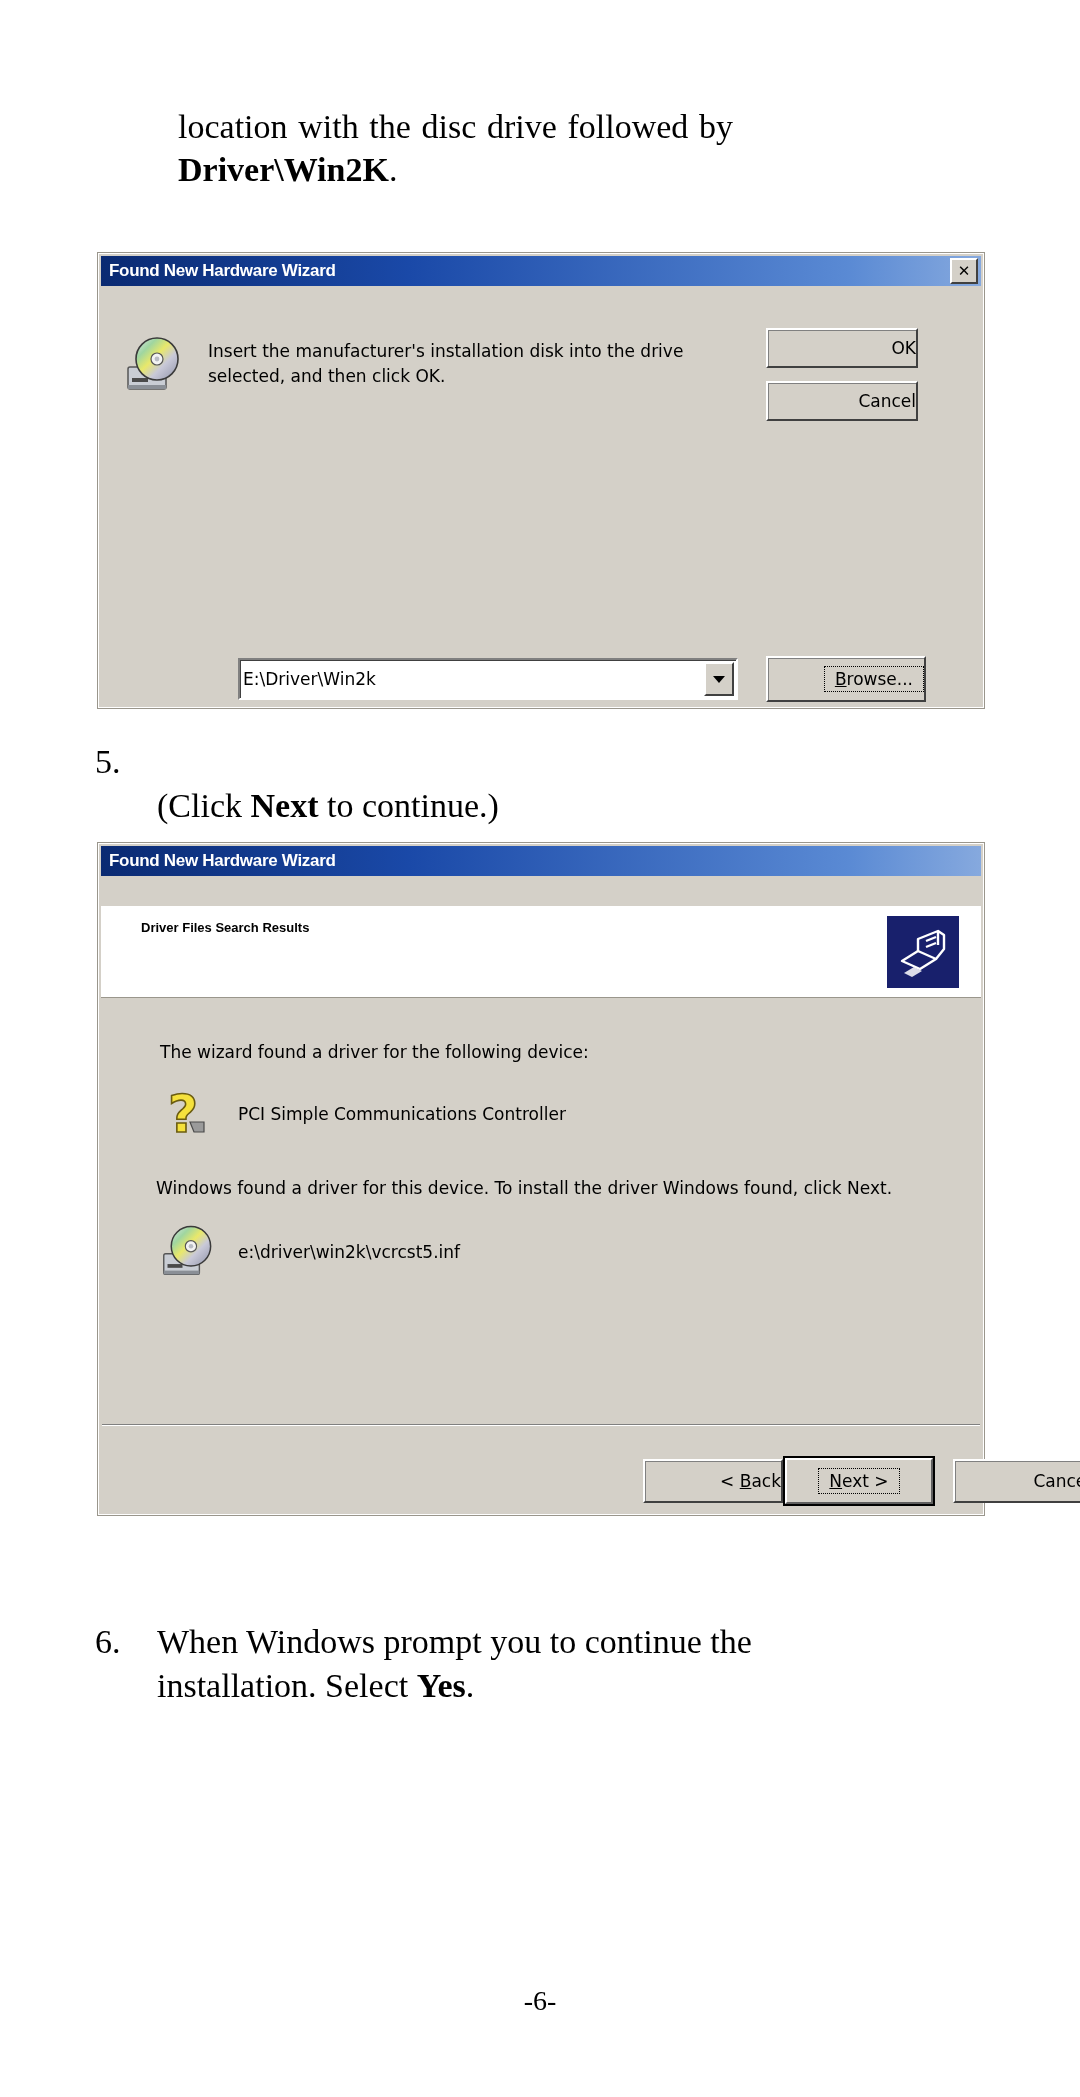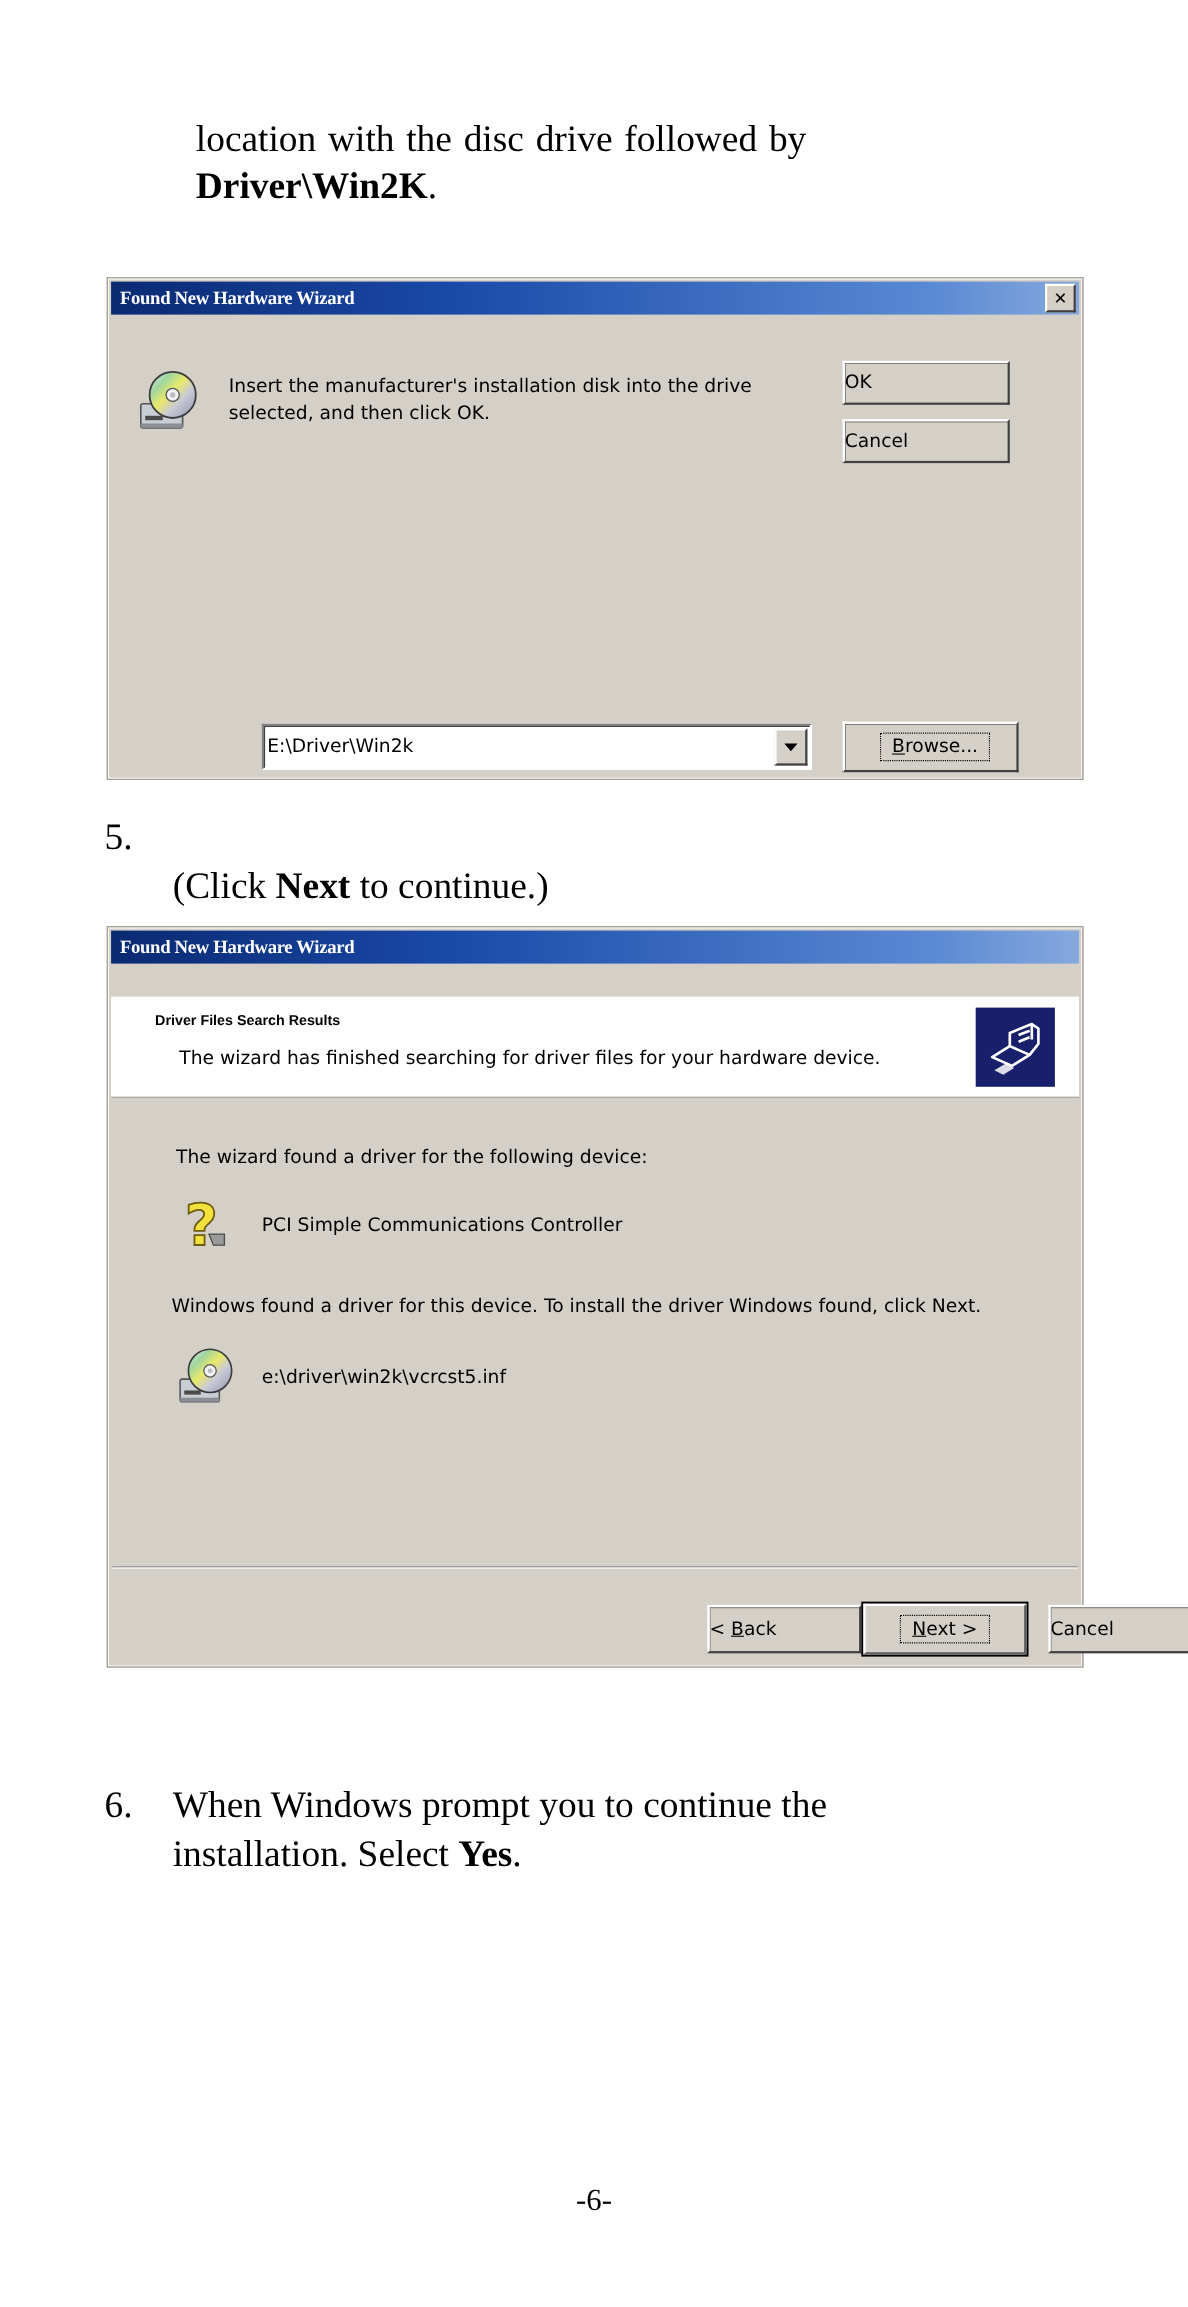--- a/index.html
+++ b/index.html
@@ -62,21 +62,21 @@
     background: linear-gradient(to right, #0a2a72 0%, #1a49a8 35%, #5a8ad4 85%, #86a9de 100%);
     display: flex;
     align-items: center;
     padding: 0 3px 0 8px;
     margin: 3px 3px 0 3px;
   }
   .titlebar .title {
     color: #ffffff;
     font-size: 17px;
     font-weight: bold;
-    font-family: Liberation Serif, serif;
+    font-family: Liberation Sans, sans-serif;
     letter-spacing: -0.3px;
     white-space: nowrap;
   }
   .titlebar .spacer { flex: 1 1 auto; }
   .closebtn {
     width: 24px;
     height: 22px;
     background: #d4d0c8;
     border-top: 2px solid #ffffff;
     border-left: 2px solid #ffffff;
@@ -100,21 +100,21 @@
     border-top: 2px solid #ffffff;
     border-left: 2px solid #ffffff;
     border-right: 2px solid #404040;
     border-bottom: 2px solid #404040;
     box-shadow: 1px 1px 0 0 #808080 inset;
     font-family: "DejaVu Sans", sans-serif;
     font-size: 17px;
     color: #000;
     display: flex;
     align-items: center;
-    justify-content: flex-start;
+    justify-content: flex-end;
     position: absolute;
     box-sizing: border-box;
   }
   .btn .focusring {
     border: 1px dotted #000;
     padding: 2px 10px;
     white-space: nowrap;
   }
   .btn.default {
     border: 2px solid #000;
@@ -298,21 +298,20 @@
 
   <div class="titlebar">
     <span class="title">Found New Hardware Wizard</span>
     <span class="spacer"></span>
   </div>
 
   <div class="win-body" style="height:100%;">
 
     <div class="wiz-header" style="left:3px; top:30px; width:880px; height:92px;">
       <div class="dlg-head" style="left:40px; top:14px;">Driver Files Search Results</div>
-      <div class="dlg-text" style="left:62px; top:44px; width:700px;">The wizard has finished searching for driver files for your hardware device.</div>
 
       <div class="wiz-banner-icon" style="left:786px; top:10px; width:72px; height:72px;">
         <svg width="62" height="62" viewBox="0 0 62 62" aria-hidden="true">
           <g fill="none" stroke="#ffffff" stroke-width="2.4" stroke-linejoin="round">
             <path d="M10 40 L26 30 L44 38 L28 48 Z"></path>
             <path d="M26 30 L26 18 L46 10 L46 24"></path>
             <path d="M46 10 L52 14 L52 28 L44 38"></path>
             <path d="M34 20 L44 16"></path>
             <path d="M34 26 L44 22"></path>
           </g>

